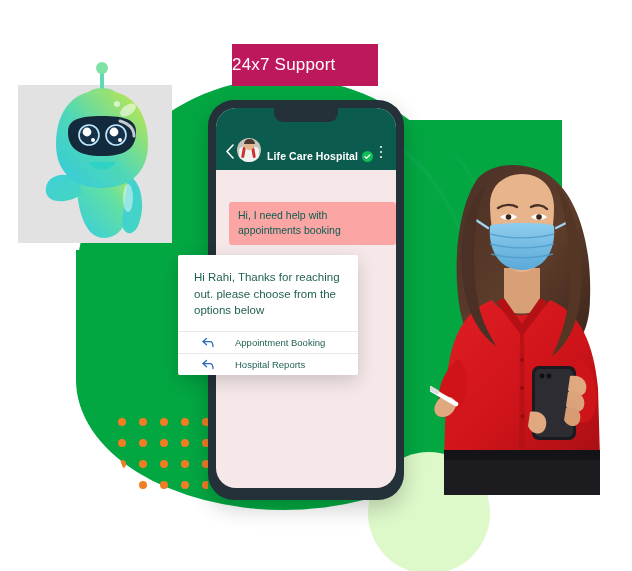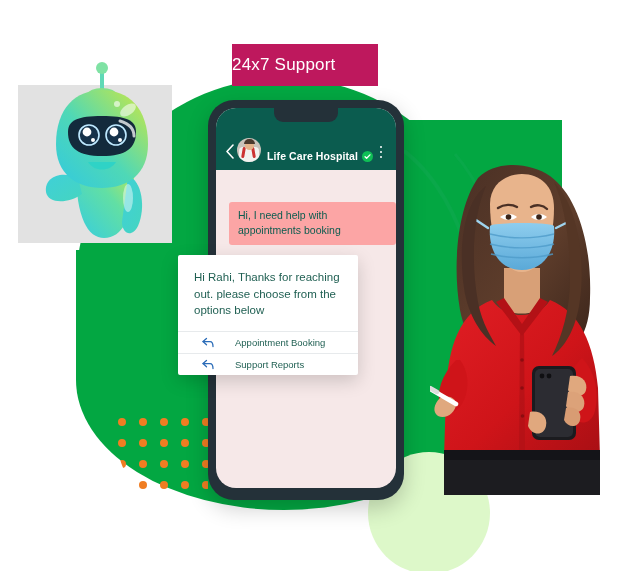--- a/index.html
+++ b/index.html
@@ -359,21 +359,21 @@
         <path d="M1 4.6 L8 4.6 C10.4 4.6 11 6.2 11 9.6" fill="none" stroke="#2b6cb8" stroke-width="1.3" stroke-linecap="round"></path>
       </svg>
       <span class="opt-label">Appointment Booking</span>
     </div>
 
     <div class="opt-row">
       <svg class="reply-arrow" viewBox="0 0 12 11">
         <path d="M4.5 1.5 L1 4.6 L4.5 7.7" fill="none" stroke="#2b6cb8" stroke-width="1.3" stroke-linecap="round" stroke-linejoin="round"></path>
         <path d="M1 4.6 L8 4.6 C10.4 4.6 11 6.2 11 9.6" fill="none" stroke="#2b6cb8" stroke-width="1.3" stroke-linecap="round"></path>
       </svg>
-      <span class="opt-label">Support Reports</span>
+      <span class="opt-label">Hospital Reports</span>
     </div>
   </div>
 
   <svg class="woman" viewBox="0 0 185 335">
     <defs>
       <linearGradient id="hairG" x1="0" y1="0" x2="1" y2="1">
         <stop offset="0%" stop-color="#4a3025"></stop>
         <stop offset="55%" stop-color="#5e3d2b"></stop>
         <stop offset="100%" stop-color="#3a241a"></stop>
       </linearGradient>

